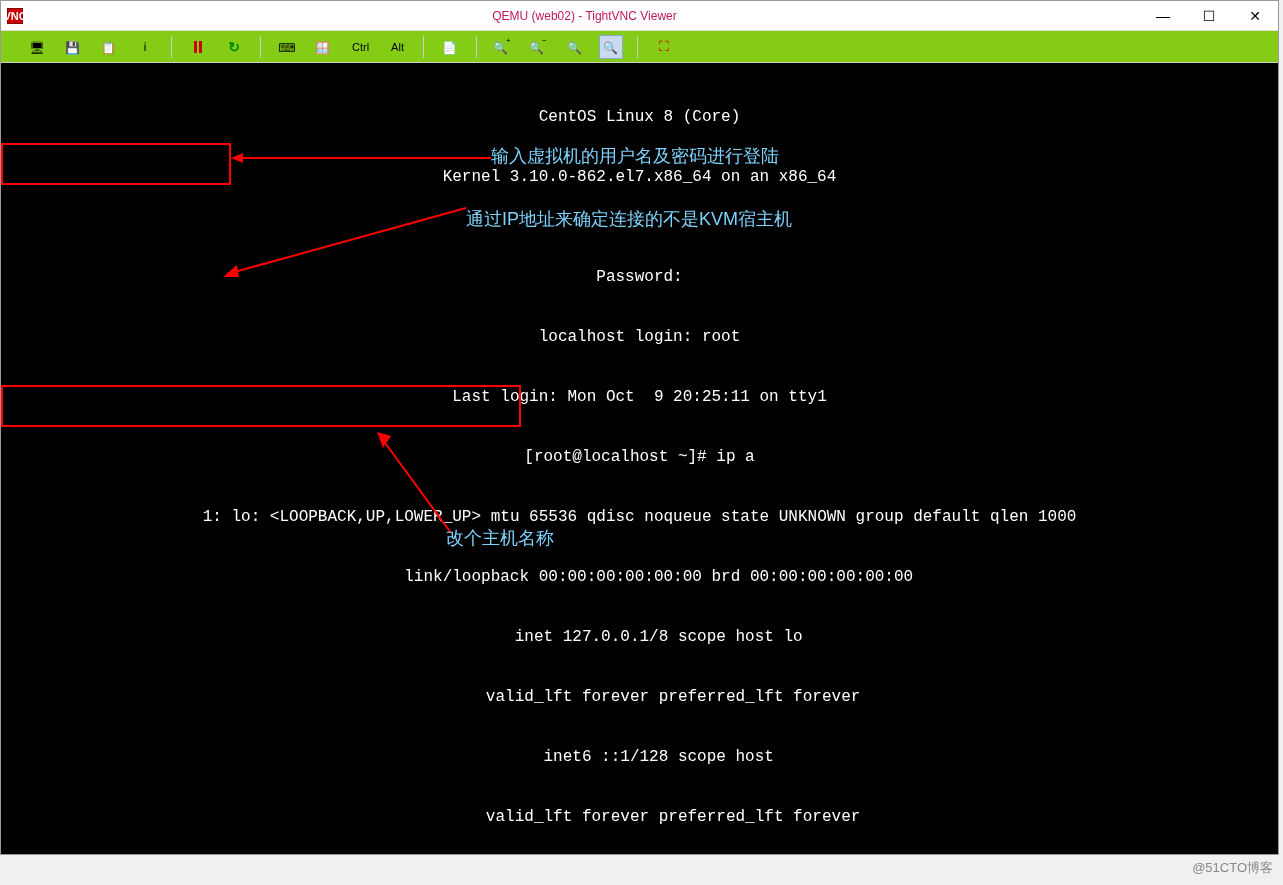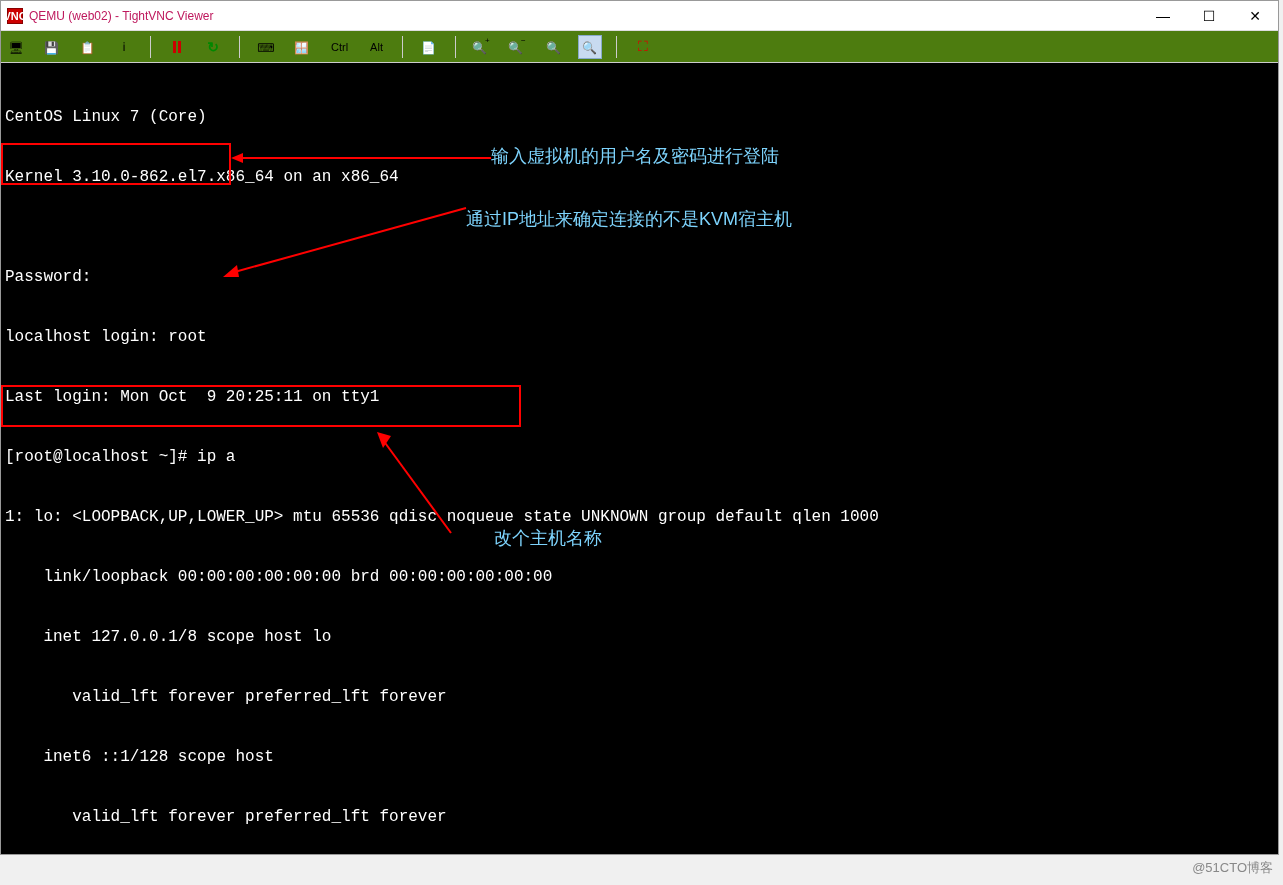--- a/index.html
+++ b/index.html
@@ -11,20 +11,21 @@
       font-size: 12px;
       position: relative;
       overflow: hidden;
     }
     .window {
       width: 1279px;
       height: 855px;
       background: #fff;
       border: 1px solid #999;
       position: relative;
+      text-align: center;
     }
     .titlebar {
       height: 30px;
       background: #fff;
       display: flex;
       align-items: center;
       border-bottom: 1px solid #ddd;
     }
     .titlebar-icon {
       width: 16px;
@@ -51,25 +52,25 @@
       display: flex;
       align-items: center;
       justify-content: center;
       font-size: 14px;
       cursor: pointer;
       color: #000;
     }
 
     .toolbar {
       height: 32px;
-      background: #4d7c0f;
+      background: #84cc16;
       border-bottom: 1px solid #ccc;
       display: flex;
       align-items: center;
-      padding: 0 3px;
+      padding: 0 24px;
       gap: 12px;
     }
     .tb-btn {
       width: 24px;
       height: 24px;
       display: flex;
       align-items: center;
       justify-content: center;
       cursor: pointer;
       border: 1px solid transparent;
@@ -217,21 +218,21 @@
     <div class="tb-btn active">
         <span class="ic-zoomin"></span>
       </div>
     <div class="tb-sep"></div>
     <div class="tb-btn">
         <span class="ic-fullscreen"></span>
       </div>
   </div>
 
   <div class="terminal">
-    <div class="term-line">CentOS Linux 7 (Core)</div>
+    <div class="term-line">CentOS Linux 8 (Core)</div>
     <div class="term-line">Kernel 3.10.0-862.el7.x86_64 on an x86_64</div>
     <div class="term-line"></div>
     <div class="term-line">Password:</div>
     <div class="term-line">localhost login: root</div>
     <div class="term-line">Last login: Mon Oct  9 20:25:11 on tty1</div>
     <div class="term-line">[root@localhost ~]# ip a</div>
     <div class="term-line">1: lo: &lt;LOOPBACK,UP,LOWER_UP&gt; mtu 65536 qdisc noqueue state UNKNOWN group default qlen 1000</div>
     <div class="term-line">    link/loopback 00:00:00:00:00:00 brd 00:00:00:00:00:00</div>
     <div class="term-line">    inet 127.0.0.1/8 scope host lo</div>
     <div class="term-line">       valid_lft forever preferred_lft forever</div>
@@ -259,17 +260,17 @@
       <line x1="245" y1="5" x2="10" y2="70" stroke="#f00" stroke-width="2"></line>
       <polygon points="2,74 16,62 18,74" fill="#f00"></polygon>
     </svg>
     <div class="anno-text" style="left:465px; top:146px;">通过IP地址来确定连接的不是KVM宿主机</div>
 
     
     <svg class="anno-arrow" style="left:370px; top:365px; width:90px; height:110px;">
       <line x1="80" y1="105" x2="12" y2="12" stroke="#f00" stroke-width="2"></line>
       <polygon points="6,4 20,8 12,20" fill="#f00"></polygon>
     </svg>
-    <div class="anno-text" style="left:445px; top:465px;margin-left:48px;">改个主机名称</div>
+    <div class="anno-text" style="left:445px; top:465px;">改个主机名称</div>
   </div>
 </div>
 
 <div class="watermark">@51CTO博客</div>
 
 </body></html>

